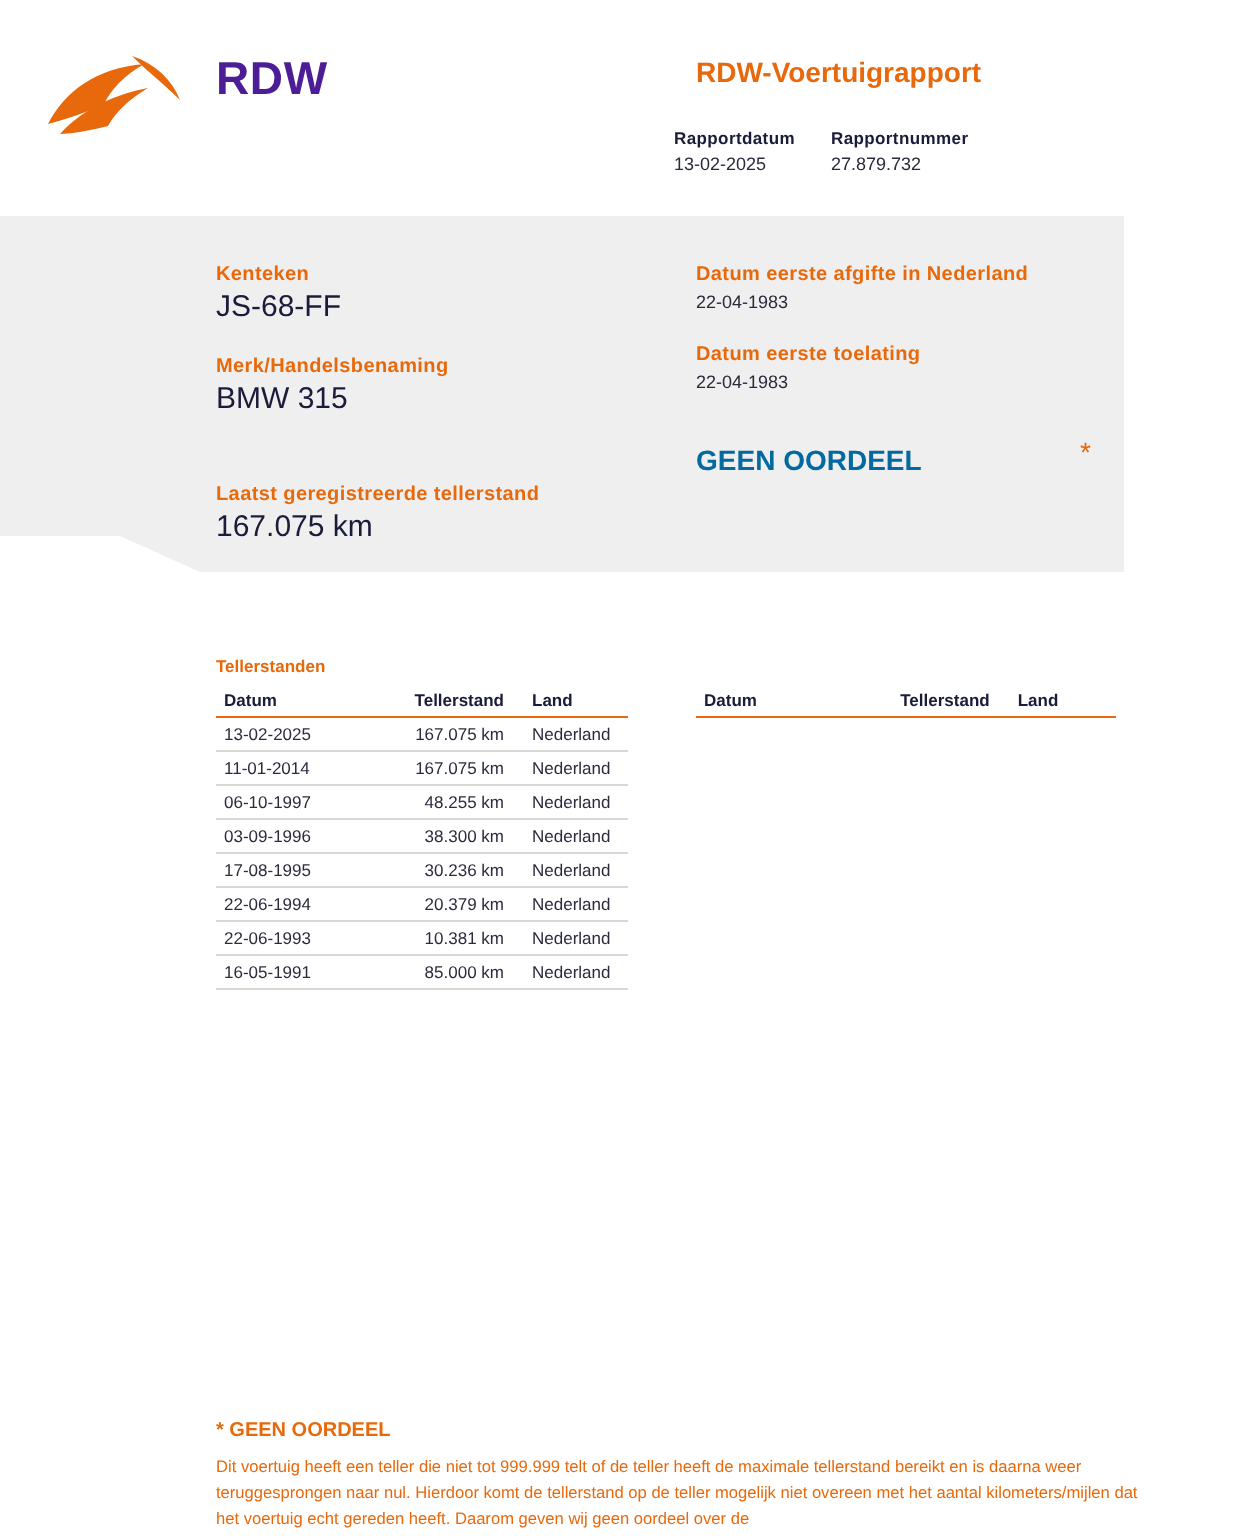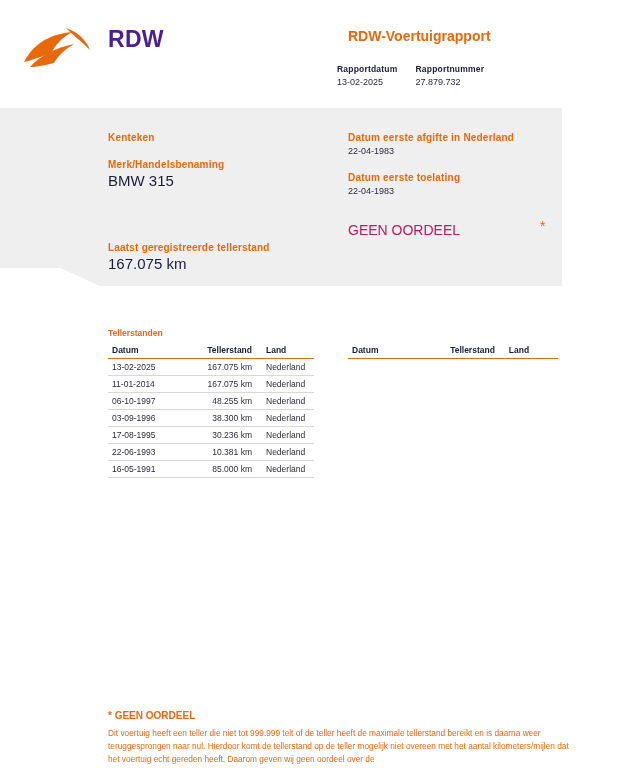--- a/index.html
+++ b/index.html
@@ -94,22 +94,22 @@
     margin-top: 3px;
   }
   .col-left { position: absolute; left: 108px; top: 24px; width: 220px; }
   .col-right { position: absolute; left: 348px; top: 24px; width: 210px; }
   .mileage-block { position: absolute; left: 108px; top: 134px; }
   .verdict {
     position: absolute;
     left: 348px;
     top: 114px;
     font-size: 14px;
-    font-weight: normal;
-    color: #be185d;
+    font-weight: bold;
+    color: #0369a1;
   }
   .verdict-star {
     position: absolute;
     left: 540px;
     top: 110px;
     color: #e8690b;
     font-size: 14px;
   }
   .spacer-1 { height: 16px; }
 
@@ -203,20 +203,21 @@
       </div>
     </div>
   </div>
 
   <div class="band-clip"></div>
   <div class="band-inner">
 
     <div class="col-left">
       <div>
         <div class="field-label">Kenteken</div>
+        <div class="field-value-lg">JS-68-FF</div>
       </div>
       <div class="spacer-1"></div>
       <div>
         <div class="field-label">Merk/Handelsbenaming</div>
         <div class="field-value-lg">BMW 315</div>
       </div>
     </div>
 
     <div class="col-right">
       <div>
@@ -270,20 +271,25 @@
           <td>03-09-1996</td>
           <td class="num">38.300 km</td>
           <td class="land">Nederland</td>
         </tr>
         <tr>
           <td>17-08-1995</td>
           <td class="num">30.236 km</td>
           <td class="land">Nederland</td>
         </tr>
         <tr>
+          <td>22-06-1994</td>
+          <td class="num">20.379 km</td>
+          <td class="land">Nederland</td>
+        </tr>
+        <tr>
           <td>22-06-1993</td>
           <td class="num">10.381 km</td>
           <td class="land">Nederland</td>
         </tr>
         <tr>
           <td>16-05-1991</td>
           <td class="num">85.000 km</td>
           <td class="land">Nederland</td>
         </tr>
       </tbody>

